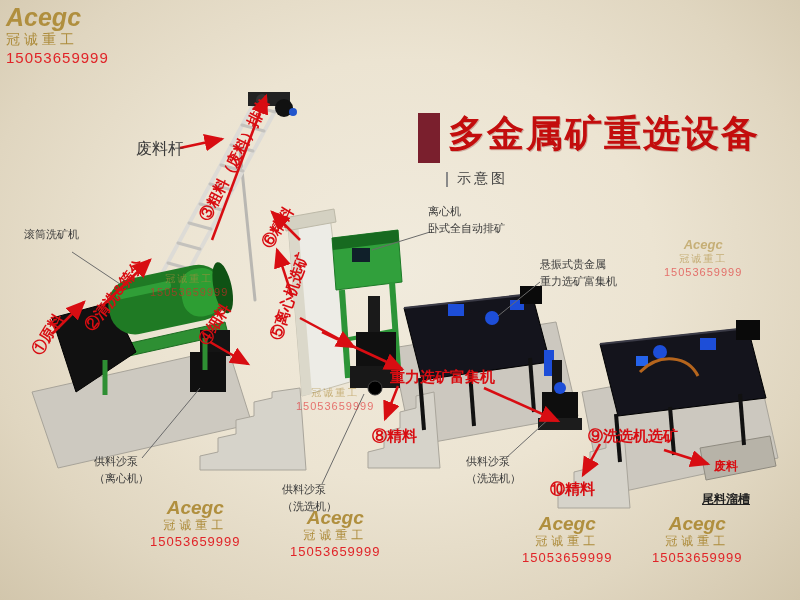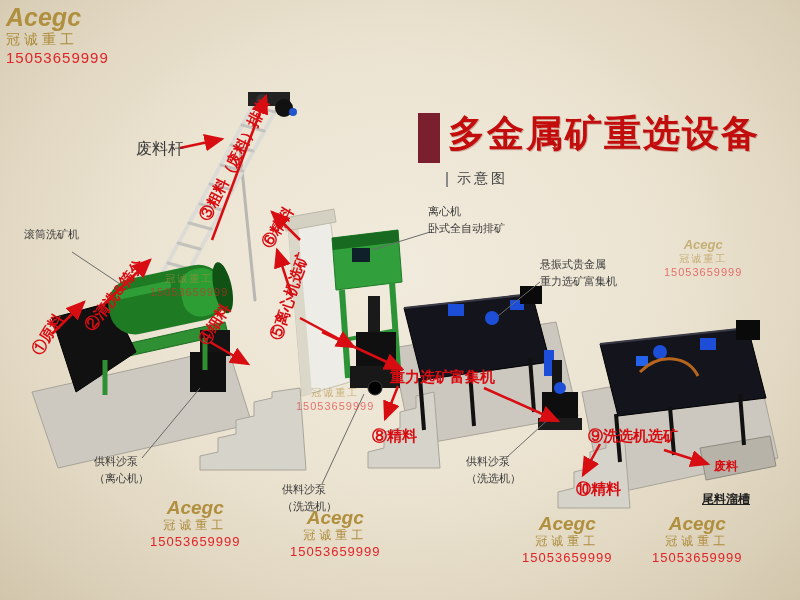--- a/index.html
+++ b/index.html
@@ -183,21 +183,21 @@
 
   <div class="lbl-red" style="left:13px;top:325px;width:70px;transform:rotate(-58deg);">①原料</div>
   <div class="lbl-red" style="left:60px;top:286px;width:110px;transform:rotate(-52deg);">②清洗&amp;筛分</div>
   <div class="lbl-red" style="left:140px;top:150px;width:190px;transform:rotate(-63deg);">③粗料（废料）排出</div>
   <div class="lbl-red" style="left:180px;top:315px;width:70px;transform:rotate(-58deg);">④细料</div>
   <div class="lbl-red" style="left:230px;top:287px;width:120px;transform:rotate(-72deg);">⑤离心机选矿</div>
   <div class="lbl-red" style="left:243px;top:218px;width:70px;transform:rotate(-58deg);">⑥精料</div>
   <div class="lbl-red" style="left:390px;top:368px;">重力选矿富集机</div>
   <div class="lbl-red" style="left:372px;top:427px;">⑧精料</div>
   <div class="lbl-red" style="left:588px;top:427px;">⑨洗选机选矿</div>
-  <div class="lbl-red" style="left:576px;top:480px;">⑩精料</div>
+  <div class="lbl-red" style="left:550px;top:480px;">⑩精料</div>
   <div class="lbl-red" style="left:714px;top:458px;font-size:12px;">废料</div>
 
   <div class="lbl-dark" style="left:136px;top:137px;font-size:16px;">废料杆</div>
   <div class="lbl-dark" style="left:24px;top:226px;">滚筒洗矿机</div>
   <div class="lbl-dark" style="left:540px;top:256px;">悬振式贵金属
 重力选矿富集机</div>
   <div class="lbl-dark" style="left:428px;top:203px;">离心机
 卧式全自动排矿</div>
   <div class="lbl-dark" style="left:94px;top:453px;">供料沙泵
 （离心机）</div>

